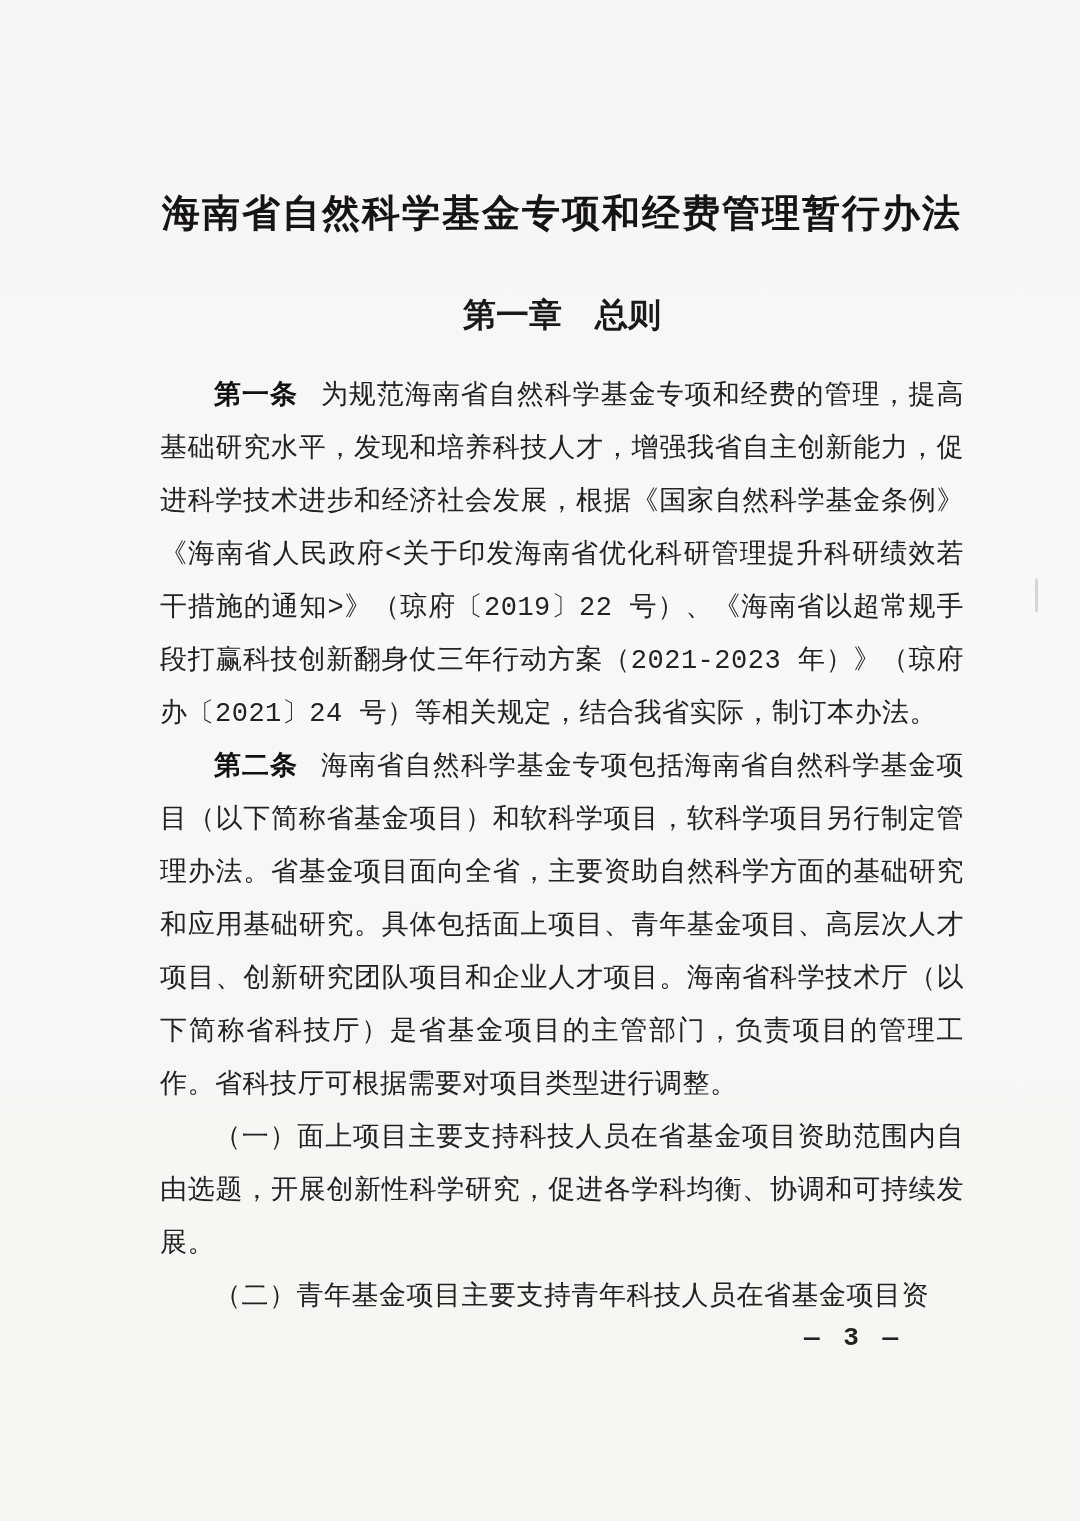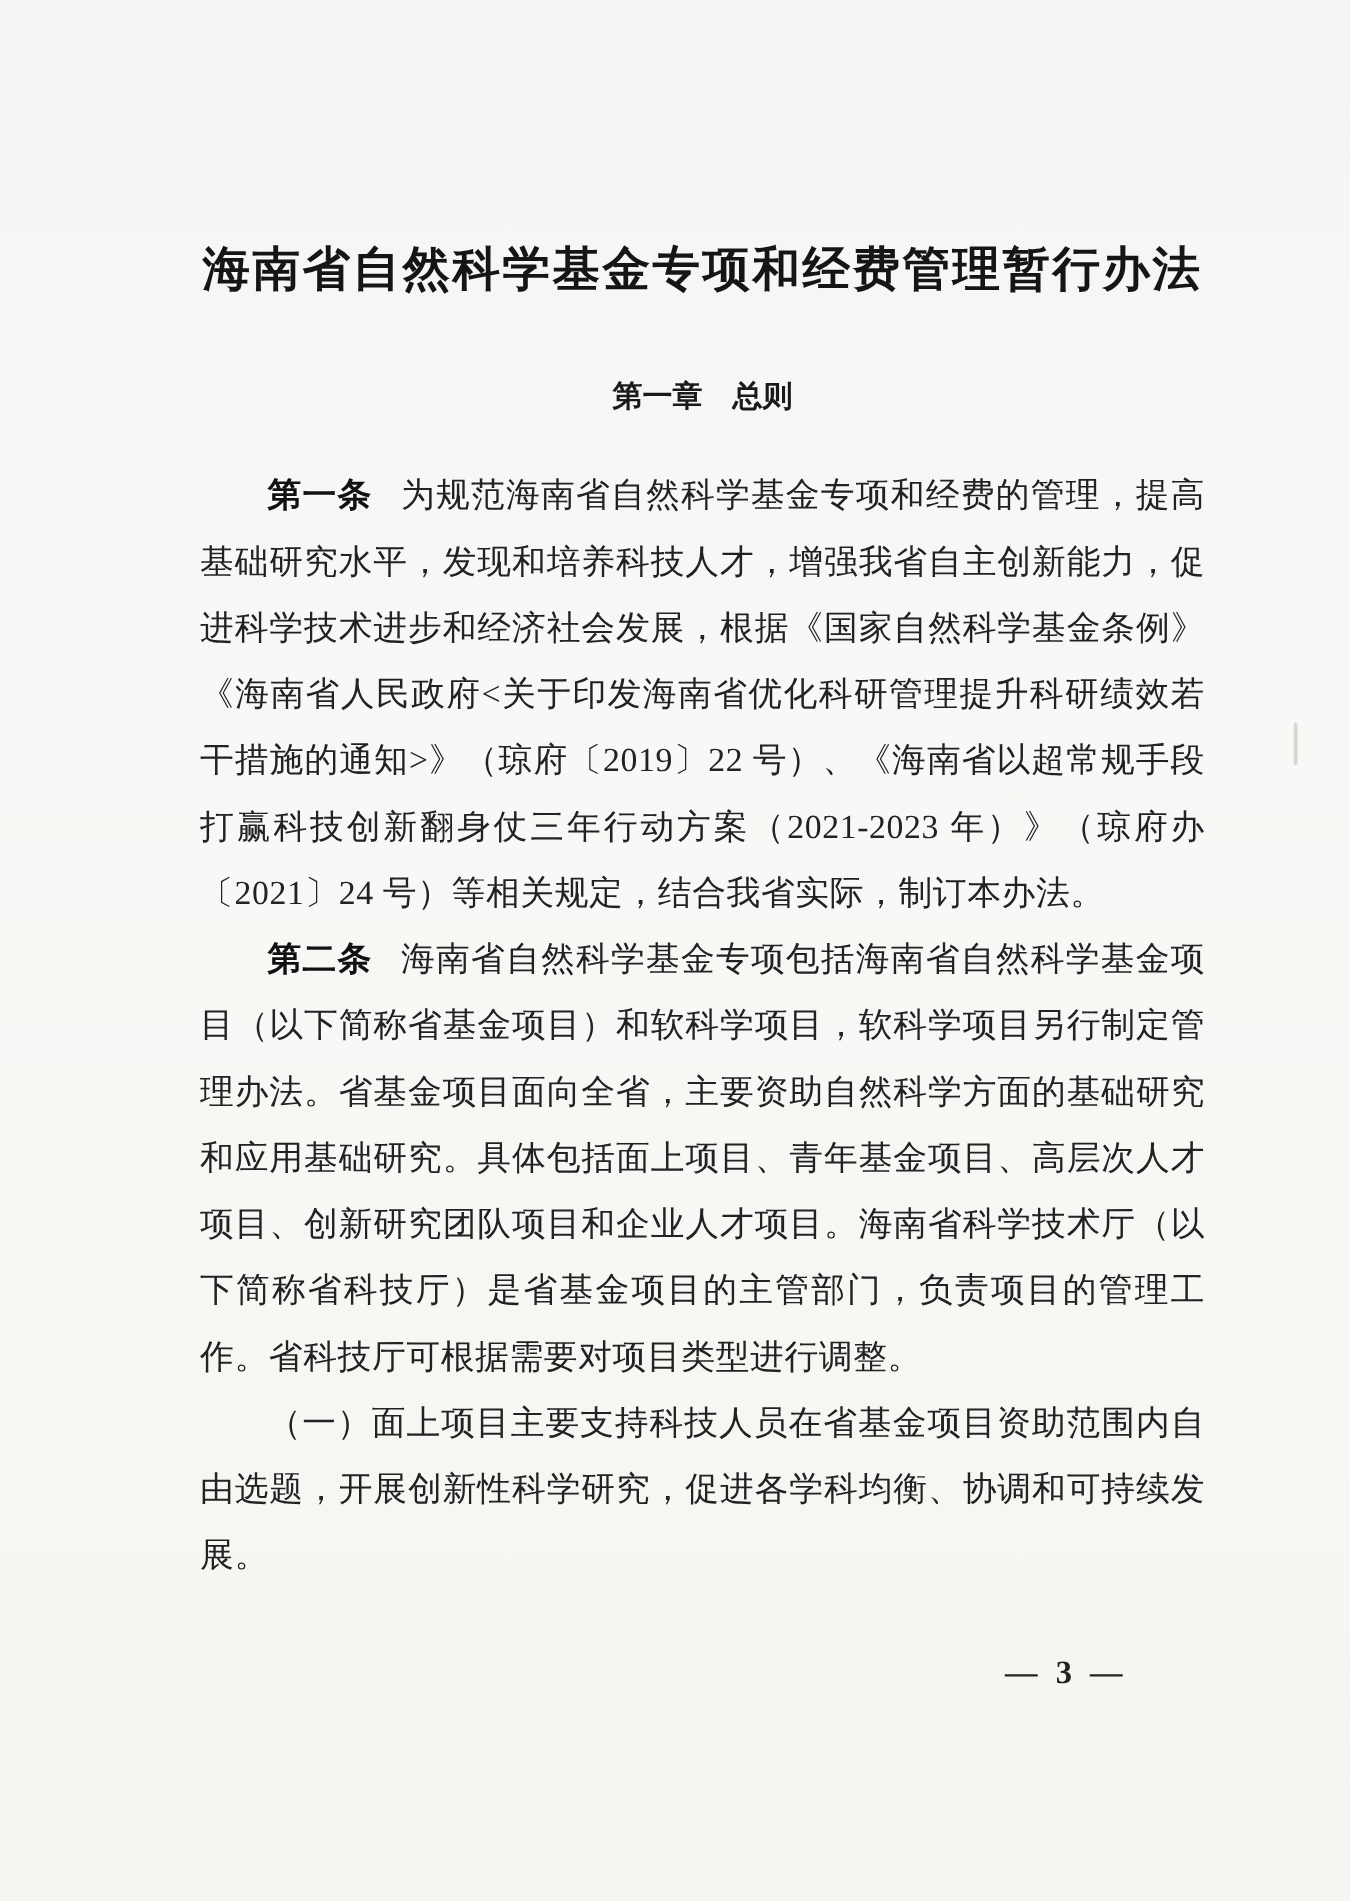--- a/index.html
+++ b/index.html
@@ -8,36 +8,36 @@
     background: #e9e9e9;
   }
   .page {
     position: relative;
     width: 1080px;
     height: 1521px;
     margin: 0 auto;
     background: linear-gradient(180deg, #f6f5f3 0%, #f9f8f6 40%, #f6f5f2 100%);
     box-sizing: border-box;
     padding: 192px 116px 0 160px;
-    font-family: Liberation Serif, serif;
+    font-family: Liberation Mono, monospace;
     color: #1f1f1f;
     overflow: hidden;
   }
   .doc-title {
     margin: 0 0 58px 0;
     font-size: 38px;
     line-height: 48px;
     font-weight: bold;
     text-align: center;
     letter-spacing: 2px;
     color: #151515;
   }
   .chapter-heading {
     margin: 0 0 32px 0;
-    font-size: 24px;
+    font-size: 33px;
     line-height: 40px;
     font-weight: bold;
     text-align: center;
     color: #1a1a1a;
   }
   .para {
     margin: 0;
     font-size: 27px;
     line-height: 53px;
     text-align: justify;
@@ -79,18 +79,19 @@
   <h1 class="doc-title">海南省自然科学基金专项和经费管理暂行办法</h1>
 
   <h2 class="chapter-heading">第一章　总则</h2>
 
   <p class="para"><span class="article-label">第一条</span><span>为规范海南省自然科学基金专项和经费的管理，提高基础研究水平，发现和培养科技人才，增强我省自主创新能力，促进科学技术进步和经济社会发展，根据《国家自然科学基金条例》《海南省人民政府&lt;关于印发海南省优化科研管理提升科研绩效若干措施的通知&gt;》（琼府〔2019〕22 号）、《海南省以超常规手段打赢科技创新翻身仗三年行动方案（2021-2023 年）》（琼府办〔2021〕24 号）等相关规定，结合我省实际，制订本办法。</span></p>
 
   <p class="para"><span class="article-label">第二条</span><span>海南省自然科学基金专项包括海南省自然科学基金项目（以下简称省基金项目）和软科学项目，软科学项目另行制定管理办法。省基金项目面向全省，主要资助自然科学方面的基础研究和应用基础研究。具体包括面上项目、青年基金项目、高层次人才项目、创新研究团队项目和企业人才项目。海南省科学技术厅（以下简称省科技厅）是省基金项目的主管部门，负责项目的管理工作。省科技厅可根据需要对项目类型进行调整。</span></p>
 
   <p class="para">（一）面上项目主要支持科技人员在省基金项目资助范围内自由选题，开展创新性科学研究，促进各学科均衡、协调和可持续发展。</p>
 
+  <p class="para">（二）青年基金项目主要支持青年科技人员在省基金项目资</p>
 
   <div class="page-number">— 3 —</div>
 
   <div class="scan-artifact"></div>
 
 </div>
 
 </body></html>

